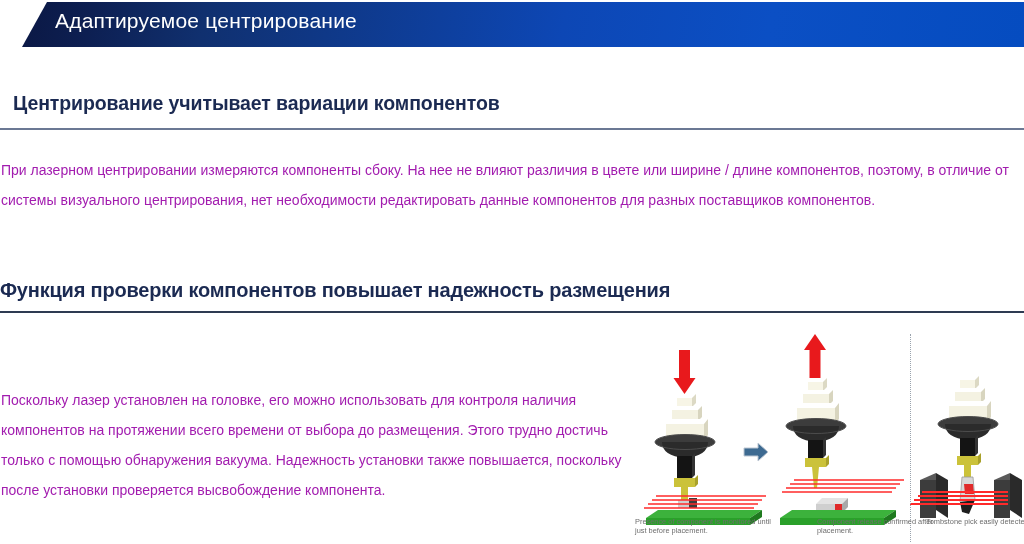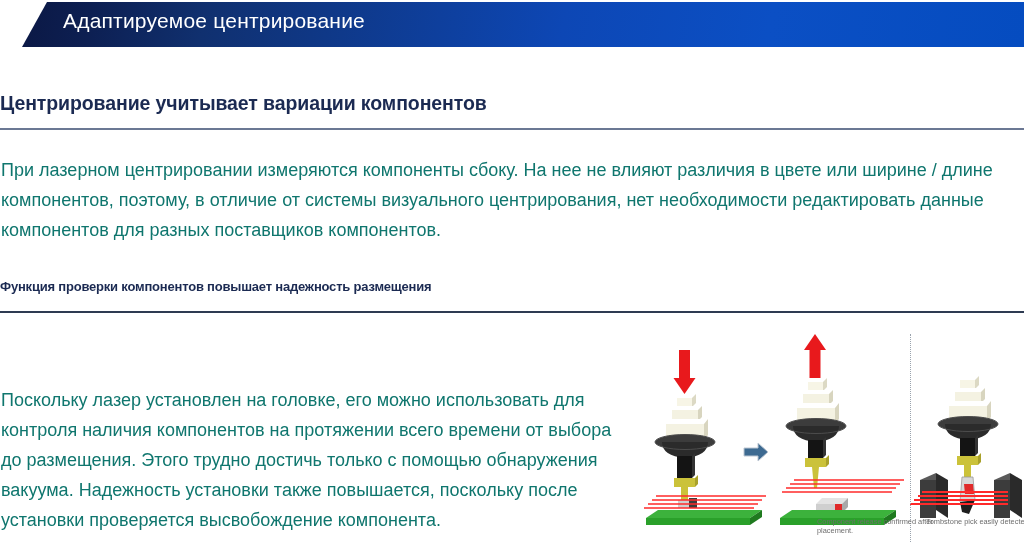--- a/index.html
+++ b/index.html
@@ -18,39 +18,39 @@
   }
   .banner-shape{
     position:absolute;left:0;top:0;width:1024px;height:45px;
     background:linear-gradient(100deg,#0a1640 0%,#0d1f52 9%,#10306f 20%,#0d47b5 55%,#0b4fc4 75%,#054cc0 100%);
     clip-path:polygon(47px 0,1024px 0,1024px 45px,22px 45px);
   }
   .banner-title{
     position:absolute;left:55px;top:0;height:37px;
     display:flex;align-items:center;
     color:#ffffff;font-size:21px;font-weight:400;
-    letter-spacing:.2px;white-space:nowrap;margin-left:8px;
+    letter-spacing:.2px;white-space:nowrap;
   }
 
   
   .sec-h{
     position:absolute;left:0;
     color:#1b2a52;font-weight:bold;white-space:nowrap;
   }
-  #h1{top:92px;font-size:19.5px;letter-spacing:-.1px;}
-  #h2{top:279px;font-size:13px;letter-spacing:-.2px;}
+  #h1{top:92px;font-size:19.5px;letter-spacing:-.1px;margin-left:13px;}
+  #h2{top:279px;font-size:20px;letter-spacing:-.2px;}
 
   .rule{position:absolute;left:0;width:1024px;}
   #rule1{top:128px;height:2px;background:#6b7894;}
   #rule2{top:311px;height:2px;background:#2e3b52;}
 
   
   .copy{
     position:absolute;left:1px;
-    color:#0f766e;font-size:18px;line-height:30px;
+    color:#a21caf;font-size:14px;line-height:30px;
   }
   #copy1{top:155px;width:1022px;}
   #copy2{top:337px;width:625px;margin-top:48px;}
 
   
   .figure{position:absolute;left:632px;top:332px;width:392px;height:212px;}
 
   .divider{
     position:absolute;left:278px;top:2px;width:0;height:208px;
     border-left:1px dotted #9aa3ad;
@@ -250,15 +250,16 @@
         <line x1="-10" y1="172" x2="88" y2="172"></line>
         <line x1="-6" y1="168" x2="88" y2="168"></line>
         <line x1="-2" y1="164" x2="88" y2="164"></line>
         <line x1="2" y1="160" x2="88" y2="160"></line>
       </g>
     </g>
   </svg>
 
   <div class="divider"></div>
 
+  <div class="caption" id="cap-1">Presence of component is monitored until just before placement.</div>
   <div class="caption" id="cap-2">Component release confirmed after placement.</div>
   <div class="caption" id="cap-3">Tombstone pick easily detected.</div>
 </div>
 
 </body></html>

